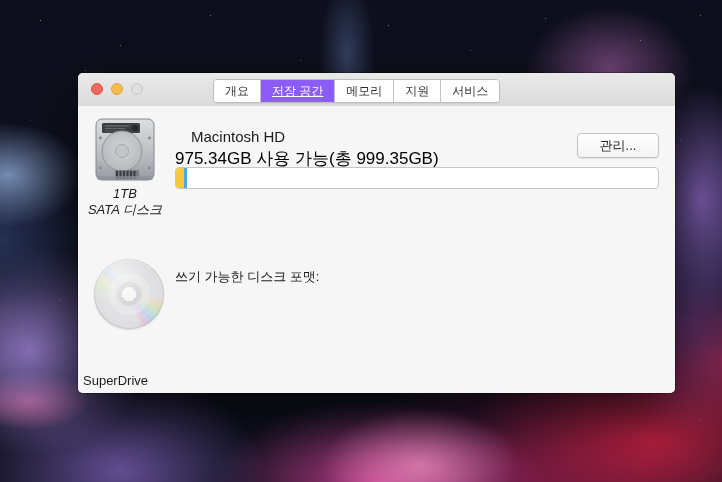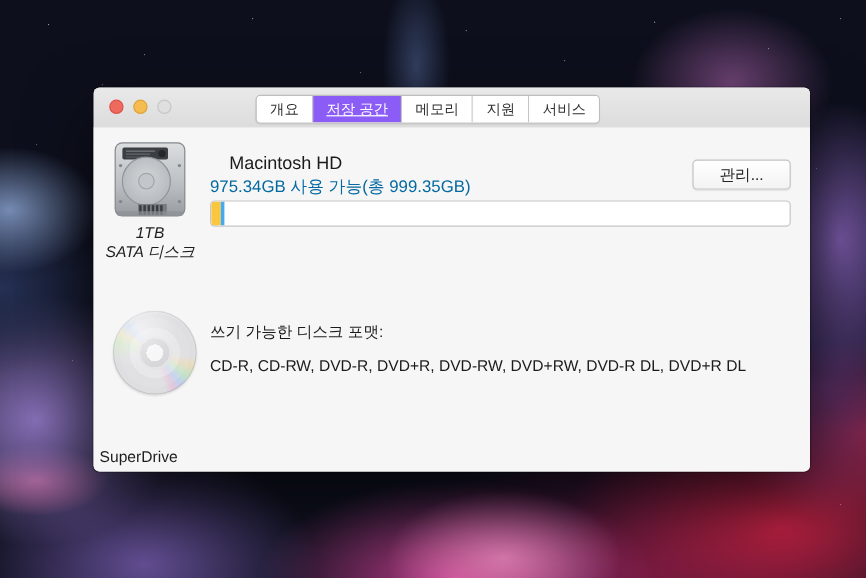--- a/index.html
+++ b/index.html
@@ -62,21 +62,21 @@
   .tab{appearance:none;border:none;background:#fff;margin:0;height:100%;
     padding:0 11px;font:12px "Liberation Sans","DejaVu Sans",sans-serif;color:#2f2f2f;
     border-right:1px solid #c4c4c4;cursor:default;white-space:nowrap;line-height:22px;
   }
   .tab:last-child{border-right:none;}
   .tab.selected{background:#8b5cf6;color:#ffffff;text-decoration:underline;}
   
   .content{position:absolute;inset:33px 0 0 0;border-radius:0 0 5px 5px;background:#f6f6f6;}
   .abs{position:absolute;}
   .vol-name{left:97px;top:22px;font-size:15px;color:#1b1b1b;margin-left:16px;}
-  .vol-avail{left:97px;top:41px;font-size:14px;color:#0369a1;}
+  .vol-avail{left:97px;top:41px;font-size:17px;color:#000000;}
   .manage-btn{right:16px;top:27px;width:82px;height:25px;
     background:linear-gradient(#ffffff,#f3f3f3);border:1px solid #c3c3c3;border-radius:4px;
     font:13px "Liberation Sans","DejaVu Sans",sans-serif;color:#222;
     box-shadow:0 1px 1px rgba(0,0,0,.08);cursor:default;text-align:center;
   }
   .storage-bar{left:97px;top:61px;right:16px;height:20px;background:#ffffff;
     border:1px solid #c6c6c6;border-radius:4px;overflow:hidden;display:flex;
   }
   .storage-bar .seg{height:100%;}
   .icon-col-1{left:5px;top:12px;width:84px;text-align:center;font-style:italic;}
@@ -183,16 +183,15 @@
     <div class="abs storage-bar" id="storage-bar">
         <div class="seg" style="width: 1.72%; background: rgb(248, 199, 63);"></div>
         <div class="seg" style="width: 0.65%; background: rgb(69, 169, 242);"></div>
       </div>
 
     <div class="abs cd-wrap">
       <div class="cd-disc"></div>
     </div>
     <div class="abs superdrive-label">SuperDrive</div>
     <div class="abs fmt-title">쓰기 가능한 디스크 포맷:</div>
-    <div class="abs fmt-list">CD-R, CD-RW, DVD-R, DVD+R, DVD-RW, DVD+RW, DVD-R DL, DVD+R DL</div>
 
   </div>
 </div>
 
 </body></html>

